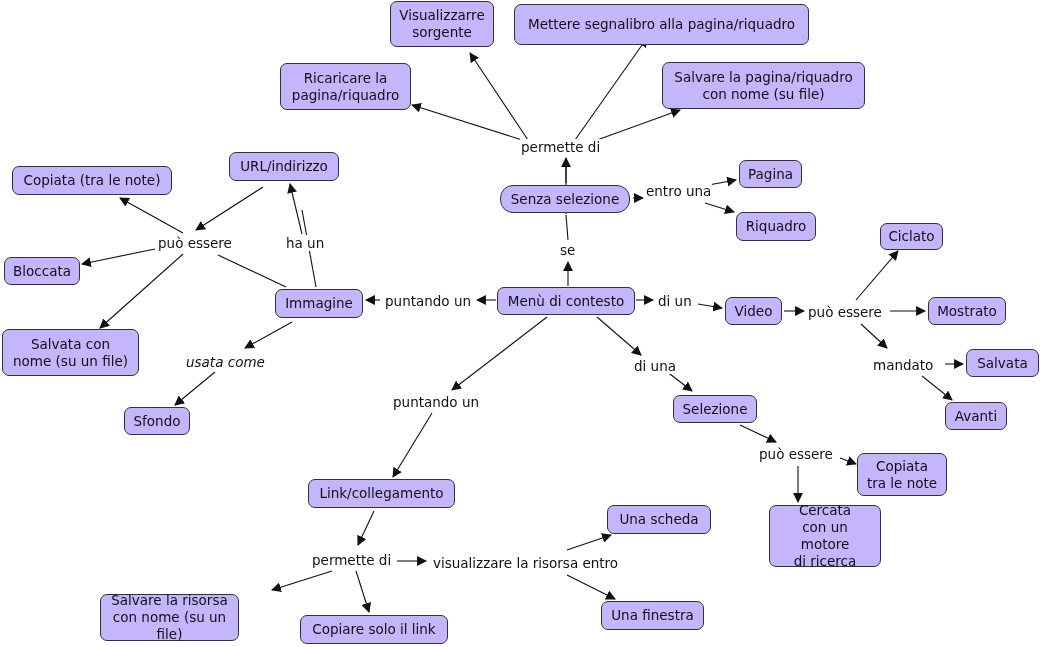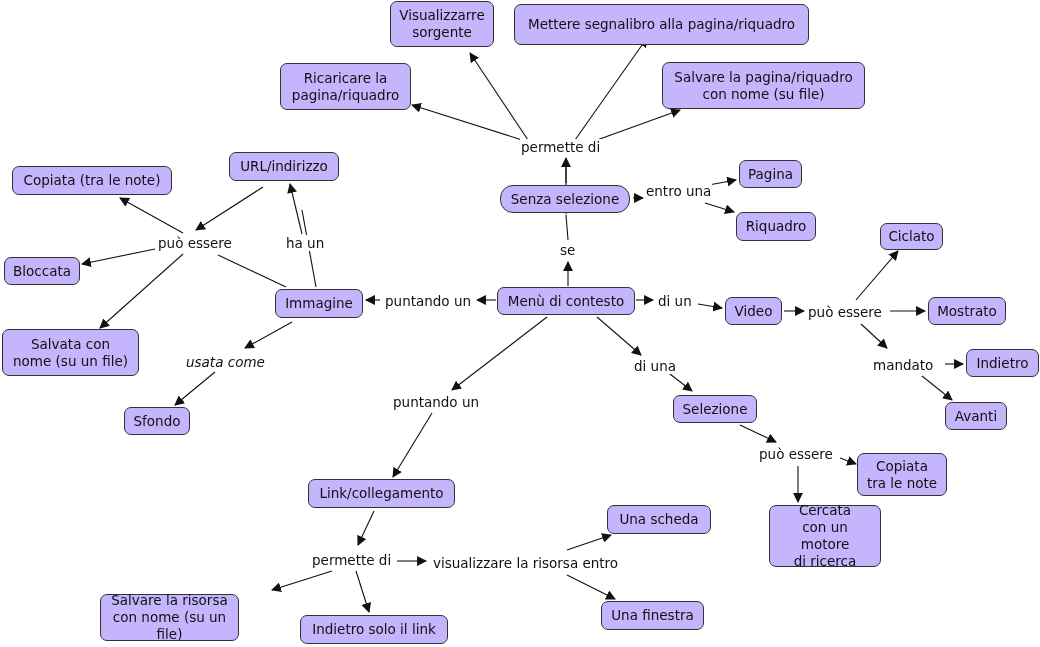--- a/index.html
+++ b/index.html
@@ -83,32 +83,32 @@
 <div class="node" style="left:275px;top:289px;width:88px;height:29px;">Immagine</div>
 <div class="node" style="left:229px;top:152px;width:110px;height:29px;">URL/indirizzo</div>
 <div class="node" style="left:12px;top:166px;width:160px;height:29px;">Copiata (tra le note)</div>
 <div class="node" style="left:4px;top:257px;width:76px;height:28px;">Bloccata</div>
 <div class="node" style="left:2px;top:329px;width:137px;height:47px;">Salvata con
 nome (su un file)</div>
 <div class="node" style="left:124px;top:407px;width:66px;height:28px;">Sfondo</div>
 <div class="node" style="left:725px;top:297px;width:57px;height:28px;">Video</div>
 <div class="node" style="left:880px;top:223px;width:63px;height:27px;text-align:right;">Ciclato</div>
 <div class="node" style="left:928px;top:297px;width:78px;height:28px;">Mostrato</div>
-<div class="node" style="left:966px;top:349px;width:73px;height:28px;">Indietro</div>
+<div class="node" style="left:966px;top:349px;width:73px;height:28px;">Salvata</div>
 <div class="node" style="left:945px;top:402px;width:62px;height:28px;">Avanti</div>
 <div class="node" style="left:673px;top:395px;width:84px;height:28px;">Selezione</div>
 <div class="node" style="left:857px;top:453px;width:90px;height:43px;">Copiata
 tra le note</div>
 <div class="node" style="left:741px;top:505px;width:112px;height:62px;margin-left:28px;">Cercata
 con un motore
 di ricerca</div>
 <div class="node" style="left:308px;top:479px;width:147px;height:29px;">Link/collegamento</div>
 <div class="node" style="left:100px;top:594px;width:139px;height:47px;">Salvare la risorsa
 con nome (su un file)</div>
-<div class="node" style="left:300px;top:615px;width:148px;height:29px;">Indietro solo il link</div>
+<div class="node" style="left:300px;top:615px;width:148px;height:29px;">Copiare solo il link</div>
 <div class="node" style="left:607px;top:505px;width:104px;height:29px;">Una scheda</div>
 <div class="node" style="left:601px;top:601px;width:103px;height:29px;">Una finestra</div>
 
 <div class="lbl" style="left:559px;top:242px;">se</div>
 <div class="lbl" style="left:520px;top:139px;">permette di</div>
 <div class="lbl" style="left:645px;top:183px;">entro una</div>
 <div class="lbl" style="left:384px;top:293px;">puntando un</div>
 <div class="lbl" style="left:285px;top:235px;">ha  un</div>
 <div class="lbl" style="left:157px;top:235px;">può essere</div>
 <div class="lbl" style="left:185px;top:354px;font-style:italic;">usata come</div>

